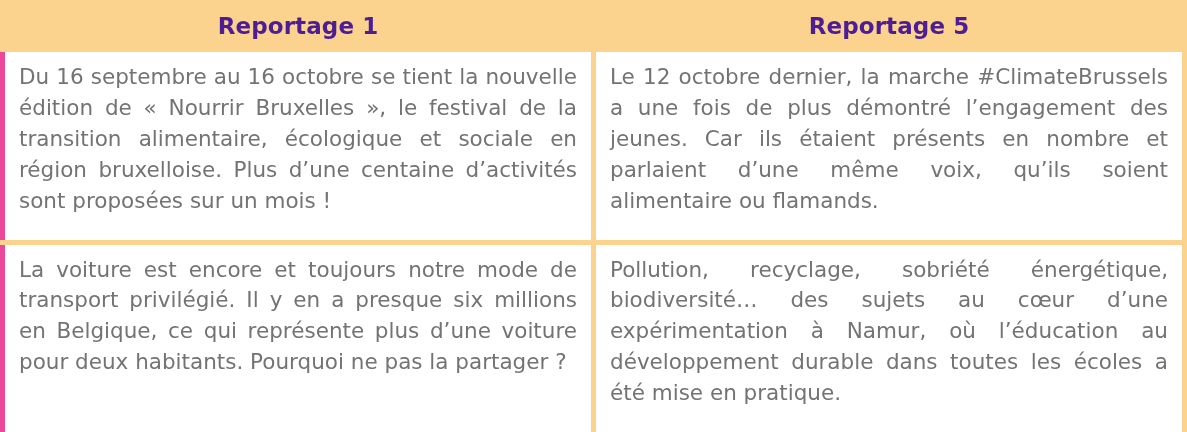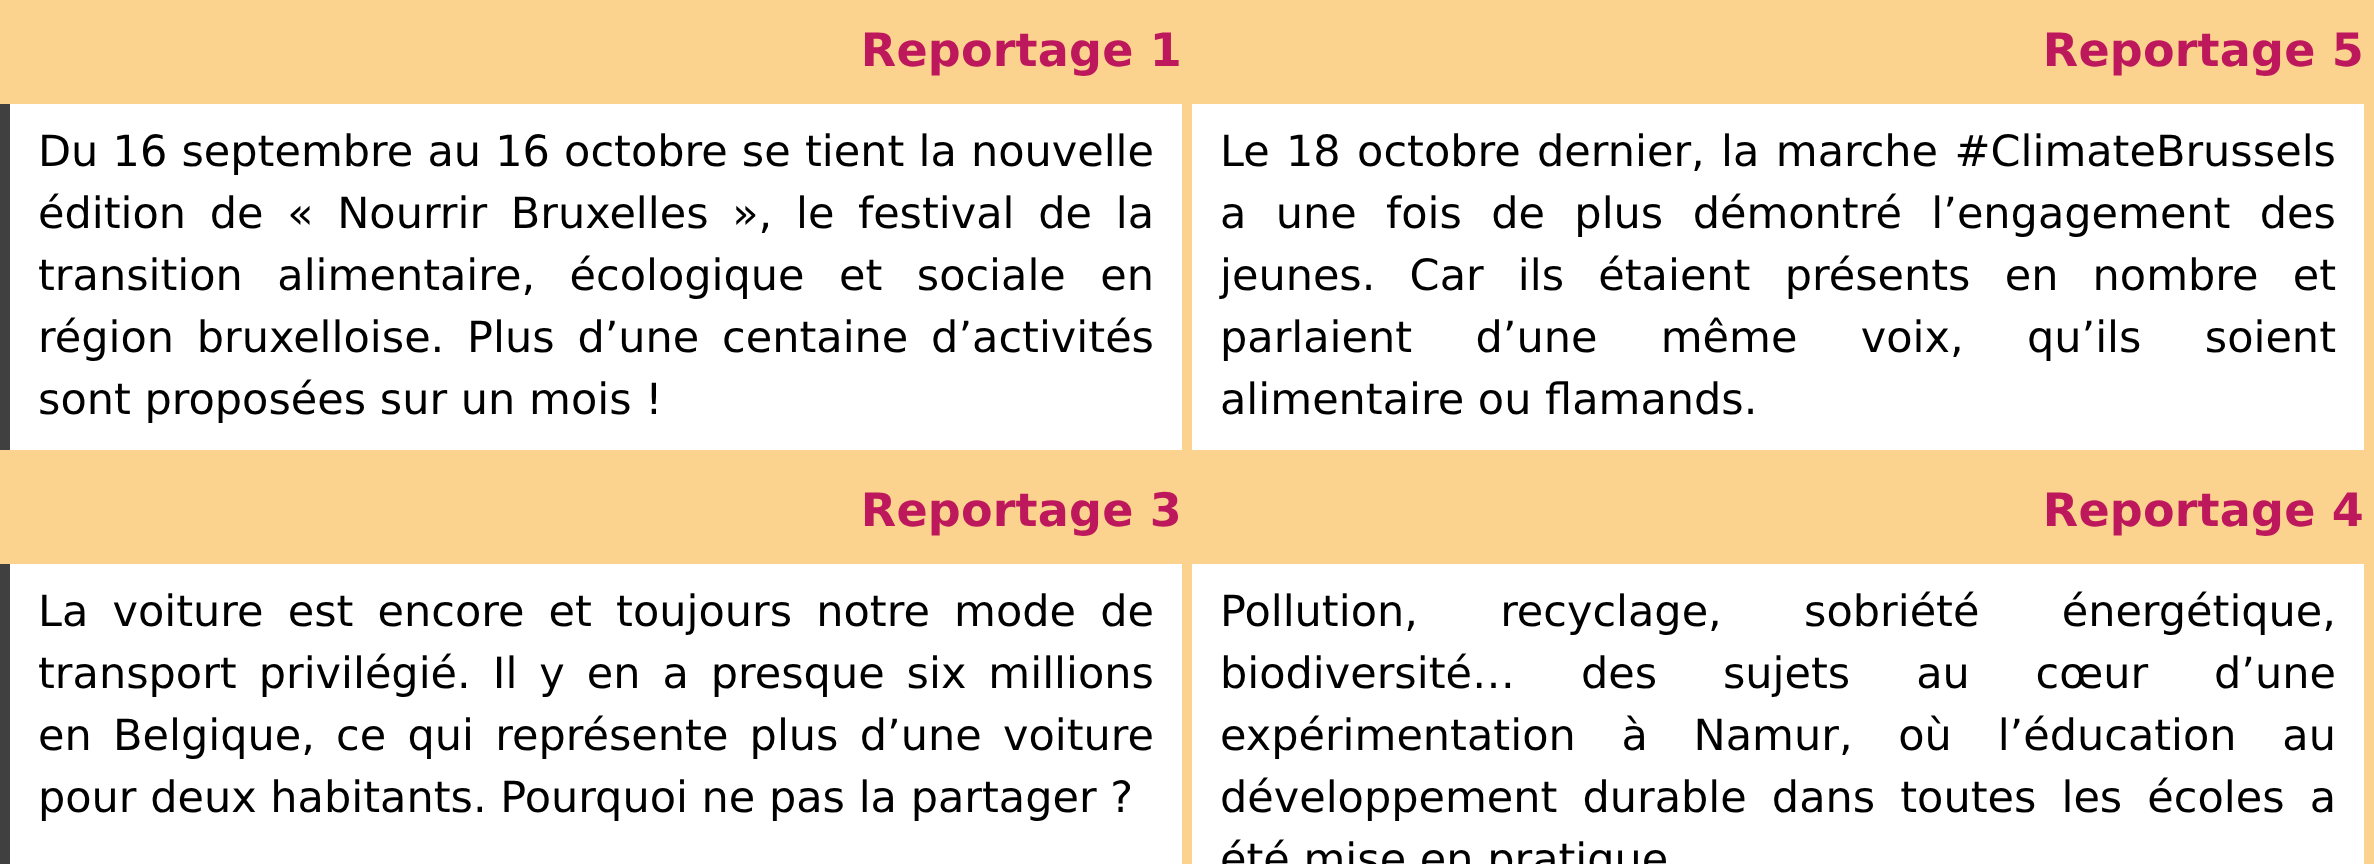--- a/index.html
+++ b/index.html
@@ -26,39 +26,39 @@
     border-collapse: collapse;
     table-layout: fixed;
     background: #fbd38e;
   }
   td {
     padding: 0;
     vertical-align: top;
   }
   .header-cell {
     background: #fbd38e;
-    text-align: right;
+    text-align: center;
     font-weight: bold;
     font-size: 23px;
-    color: #be185d;
+    color: #4c1d95;
     height: 52px;
     vertical-align: middle;
     border-left: 5px solid #fbd38e;
     border-right: 5px solid #fbd38e;
     letter-spacing: 0.1px;
   }
   .body-cell {
     background: #ffffff;
     font-size: 21.5px;
     line-height: 1.44;
-    color: #000000;
+    color: #737373;
     text-align: justify;
     text-justify: inter-word;
     padding: 10px 14px 8px 14px;
-    border-left: 5px solid #404040;
+    border-left: 5px solid #ec4899;
     border-right: 5px solid #fbd38e;
     vertical-align: top;
     margin-top: 36px;
   }
   .body-cell p {
     margin: 0;
   }
   .spacer-row td {
     height: 5px;
     background: #fbd38e;
@@ -75,30 +75,26 @@
     <tbody>
         <tr>
       <td class="header-cell">Reportage 1</td>
       <td class="header-cell">Reportage 5</td>
     </tr>
     <tr>
       <td class="body-cell">
         <p><span>Du 16 septembre au 16 octobre se tient la nouvelle édition de « Nourrir Bruxelles », le festival de la transition alimentaire, écologique et sociale en région bruxelloise. Plus d’une centaine d’activités sont proposées sur un mois !</span><span class="italic"></span><span></span></p>
       </td>
       <td class="body-cell">
-        <p><span>Le 18 octobre dernier, la marche </span><span class="italic">#ClimateBrussels</span><span> a une fois de plus démontré l’engagement des jeunes. Car ils étaient présents en nombre et parlaient d’une même voix, qu’ils soient alimentaire ou flamands.</span></p>
+        <p><span>Le 12 octobre dernier, la marche </span><span class="italic">#ClimateBrussels</span><span> a une fois de plus démontré l’engagement des jeunes. Car ils étaient présents en nombre et parlaient d’une même voix, qu’ils soient alimentaire ou flamands.</span></p>
       </td>
     </tr>
     <tr class="spacer-row">
       <td></td>
       <td></td>
-    </tr>
-    <tr>
-      <td class="header-cell">Reportage 3</td>
-      <td class="header-cell">Reportage 4</td>
     </tr>
     <tr>
       <td class="body-cell">
         <p><span>La voiture est encore et toujours notre mode de transport privilégié. Il y en a presque six millions en Belgique, ce qui représente plus d’une voiture pour deux habitants. Pourquoi ne pas la partager ?</span><span class="italic"></span><span></span></p>
       </td>
       <td class="body-cell">
         <p><span>Pollution, recyclage, sobriété énergétique, biodiversité… des sujets au cœur d’une expérimentation à Namur, où l’éducation au développement durable dans toutes les écoles a été mise en pratique.</span><span class="italic"></span><span></span></p>
       </td>
     </tr>
   </tbody>

